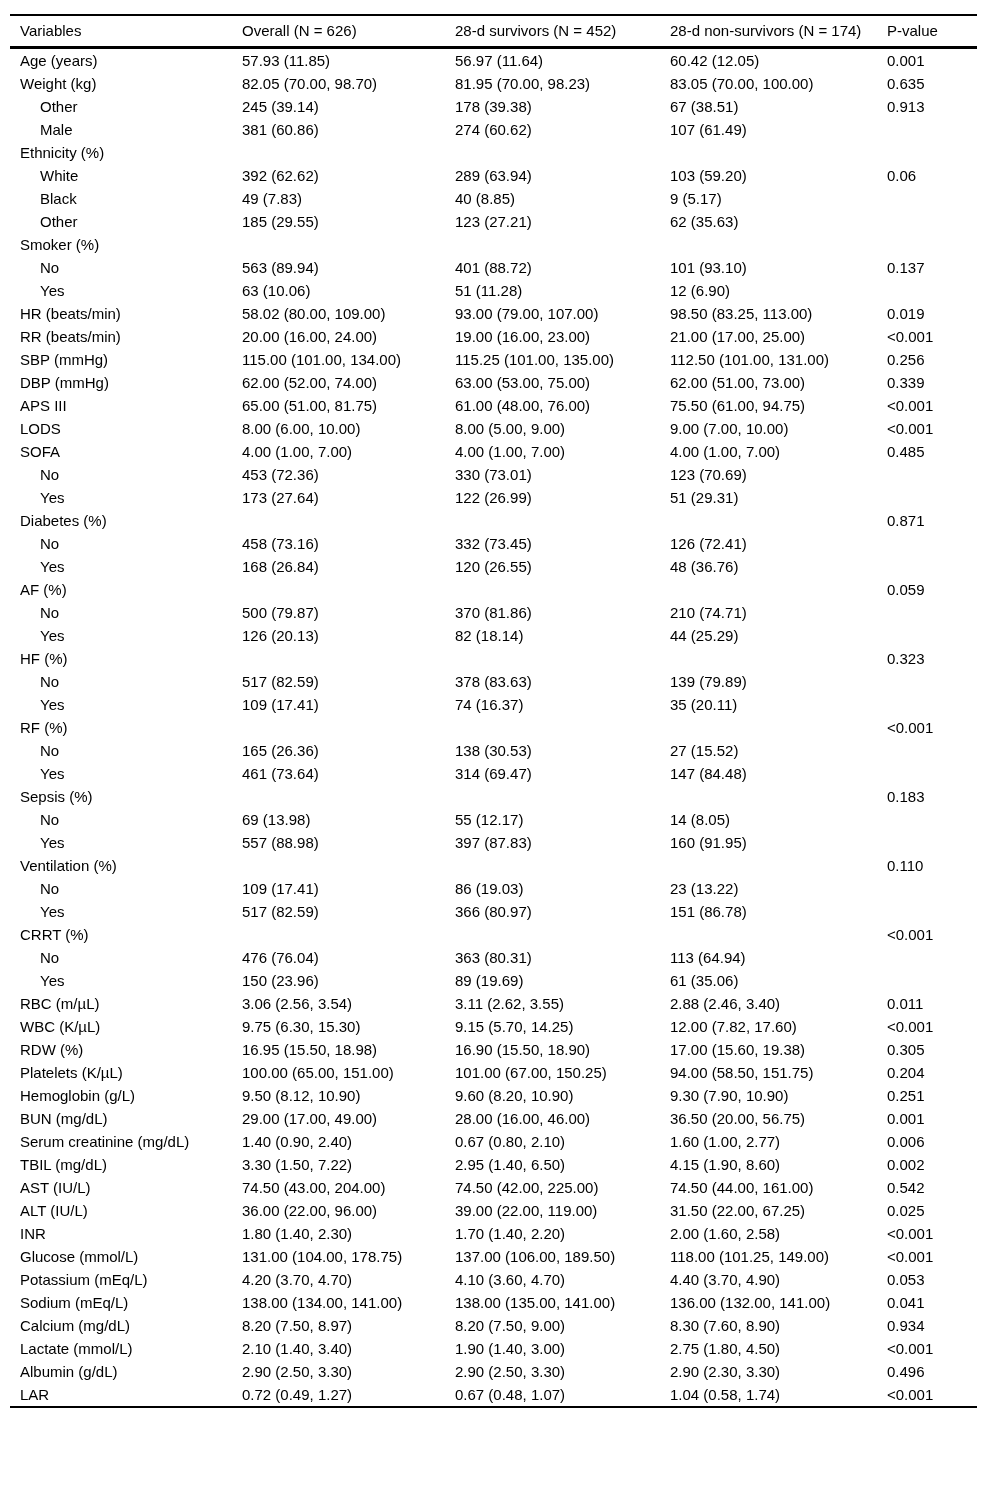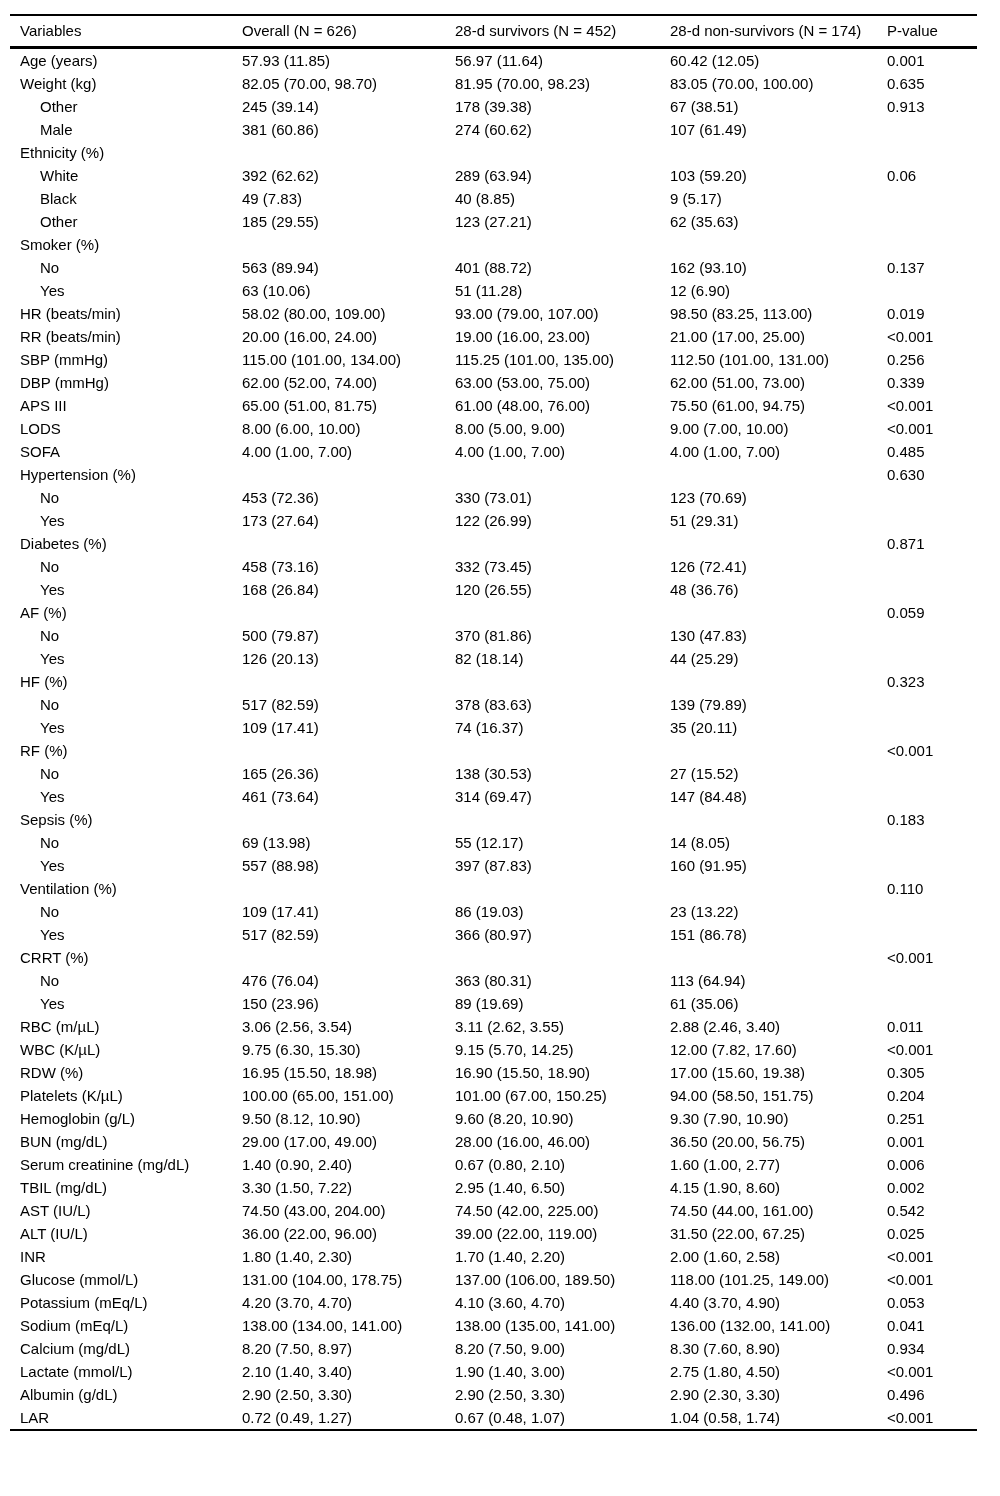--- a/index.html
+++ b/index.html
@@ -136,21 +136,21 @@
           <td>Smoker (%)</td>
           <td></td>
           <td></td>
           <td></td>
           <td></td>
         </tr>
         <tr class="indent">
           <td>No</td>
           <td>563 (89.94)</td>
           <td>401 (88.72)</td>
-          <td>162 (93.10)</td>
+          <td>101 (93.10)</td>
           <td>0.137</td>
         </tr>
         <tr class="indent">
           <td>Yes</td>
           <td>63 (10.06)</td>
           <td>51 (11.28)</td>
           <td>12 (6.90)</td>
           <td></td>
         </tr>
         <tr>
@@ -195,27 +195,20 @@
           <td>9.00 (7.00, 10.00)</td>
           <td>&lt;0.001</td>
         </tr>
         <tr>
           <td>SOFA</td>
           <td>4.00 (1.00, 7.00)</td>
           <td>4.00 (1.00, 7.00)</td>
           <td>4.00 (1.00, 7.00)</td>
           <td>0.485</td>
         </tr>
-        <tr>
-          <td>Hypertension (%)</td>
-          <td></td>
-          <td></td>
-          <td></td>
-          <td>0.630</td>
-        </tr>
         <tr class="indent">
           <td>No</td>
           <td>453 (72.36)</td>
           <td>330 (73.01)</td>
           <td>123 (70.69)</td>
           <td></td>
         </tr>
         <tr class="indent">
           <td>Yes</td>
           <td>173 (27.64)</td>
@@ -248,21 +241,21 @@
           <td>AF (%)</td>
           <td></td>
           <td></td>
           <td></td>
           <td>0.059</td>
         </tr>
         <tr class="indent">
           <td>No</td>
           <td>500 (79.87)</td>
           <td>370 (81.86)</td>
-          <td>130 (47.83)</td>
+          <td>210 (74.71)</td>
           <td></td>
         </tr>
         <tr class="indent">
           <td>Yes</td>
           <td>126 (20.13)</td>
           <td>82 (18.14)</td>
           <td>44 (25.29)</td>
           <td></td>
         </tr>
         <tr>

